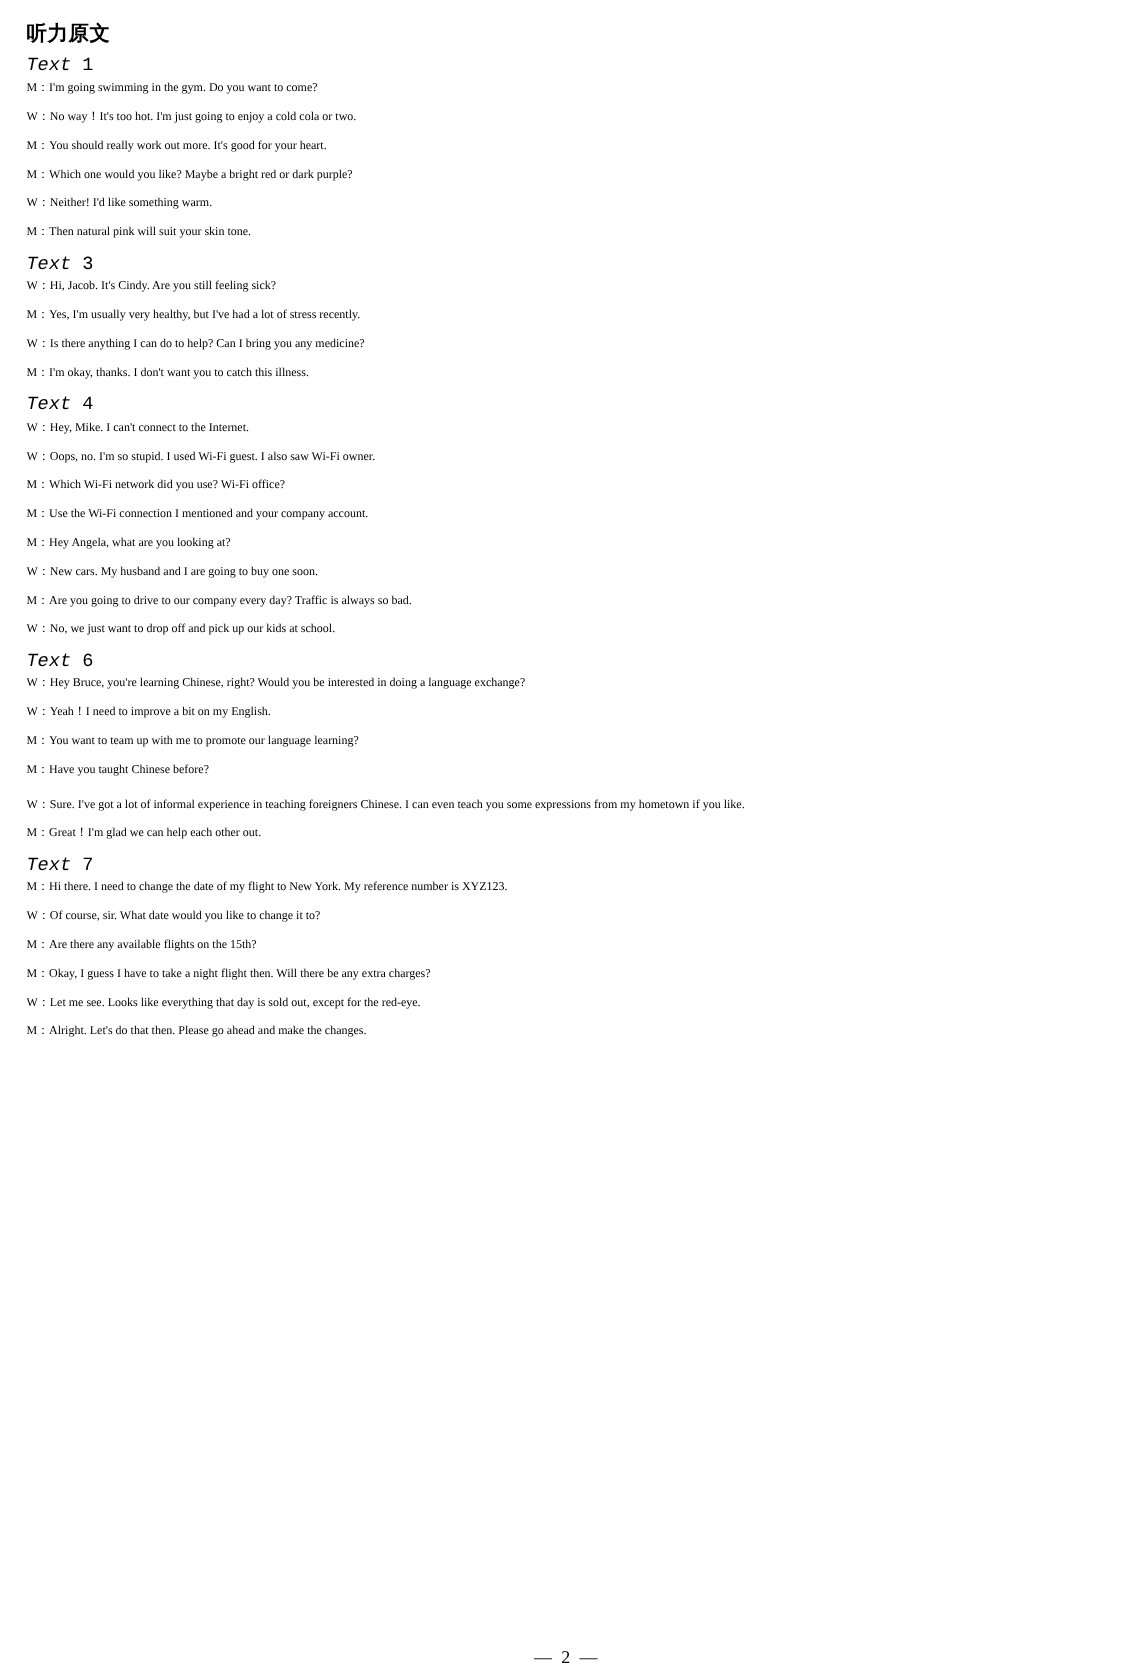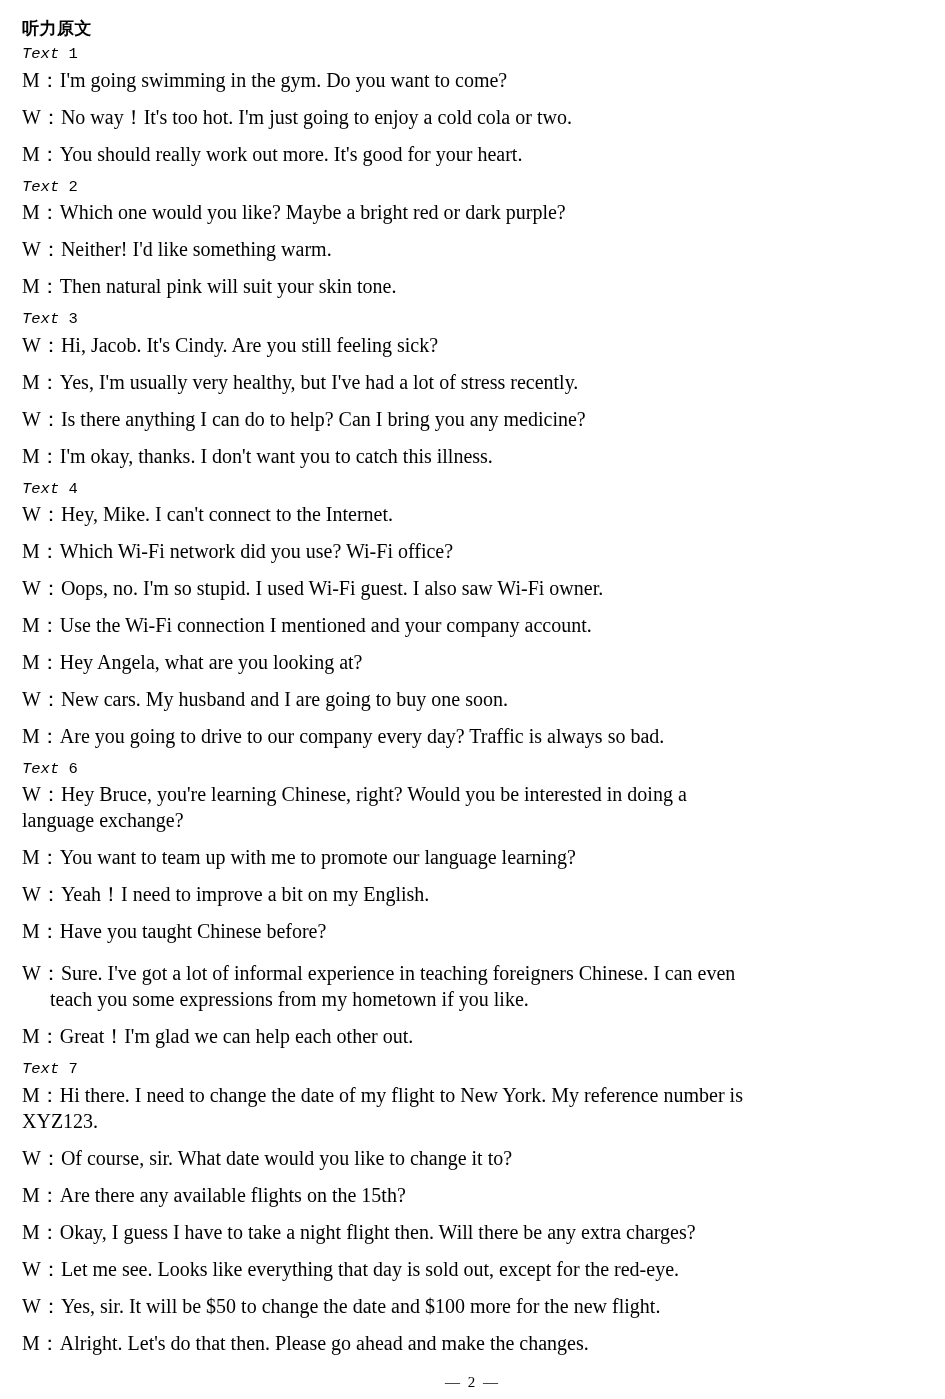--- a/index.html
+++ b/index.html
@@ -33,21 +33,21 @@
     font-style: italic;
     font-size: 15.5px;
     margin: 7px 0 2px 0;
     line-height: 1.25;
     font-family: Liberation Mono, monospace;
   }
   .text-label .num {
     font-style: normal;
   }
   .line {
-    font-size: 20px;
+    font-size: 10px;
     line-height: 1.3;
     margin: 0 0 11px 0;
     text-indent: 0;
     padding-left: 0;
   }
   .page-number {
     position: absolute;
     bottom: 8px;
     left: 0;
     width: 945px;
@@ -64,55 +64,54 @@
 
   <h1 class="doc-title">听力原文</h1>
 
   <div class="body-block">
 
     <div class="text-label"><span>Text</span> <span class="num">1</span></div>
     <p class="line">M：I'm going swimming in the gym.  Do you want to come?</p>
     <p class="line">W：No way！It's too hot.  I'm just going to enjoy a cold cola or two.</p>
     <p class="line">M：You should really work out more.  It's good for your heart.</p>
 
-    <div class="text-label"><span>Text</span> <span class="num">2</span></div>
     <p class="line">M：Which one would you like? Maybe a bright red or dark purple?</p>
     <p class="line">W：Neither! I'd like something warm.</p>
     <p class="line">M：Then natural pink will suit your skin tone.</p>
 
     <div class="text-label"><span>Text</span> <span class="num">3</span></div>
     <p class="line">W：Hi, Jacob.  It's Cindy.  Are you still feeling sick?</p>
     <p class="line">M：Yes, I'm usually very healthy, but I've had a lot of stress recently.</p>
     <p class="line">W：Is there anything I can do to help? Can I bring you any medicine?</p>
     <p class="line">M：I'm okay, thanks.  I don't want you to catch this illness.</p>
 
     <div class="text-label"><span>Text</span> <span class="num">4</span></div>
     <p class="line">W：Hey, Mike.  I can't connect to the Internet.</p>
+    <p class="line">W：Oops, no.  I'm so stupid.  I used Wi-Fi guest.  I also saw Wi-Fi owner.</p>
     <p class="line">M：Which Wi-Fi network did you use? Wi-Fi office?</p>
-    <p class="line">W：Oops, no.  I'm so stupid.  I used Wi-Fi guest.  I also saw Wi-Fi owner.</p>
     <p class="line">M：Use the Wi-Fi connection I mentioned and your company account.</p>
 
     <p class="line">M：Hey Angela, what are you looking at?</p>
     <p class="line">W：New cars.  My husband and I are going to buy one soon.</p>
     <p class="line">M：Are you going to drive to our company every day? Traffic is always so bad.</p>
+    <p class="line">W：No, we just want to drop off and pick up our kids at school.</p>
 
     <div class="text-label"><span>Text</span> <span class="num">6</span></div>
     <p class="line">W：Hey Bruce, you're learning Chinese, right? Would you be interested in doing a language exchange?</p>
+    <p class="line">W：Yeah！I need to improve a bit on my English.</p>
     <p class="line">M：You want to team up with me to promote our language learning?</p>
-    <p class="line">W：Yeah！I need to improve a bit on my English.</p>
     <p class="line">M：Have you taught Chinese before?</p>
     <p class="line hang" style="padding-left:28px; text-indent:-28px;margin-top:16px;">W：Sure.  I've got a lot of informal experience in teaching foreigners Chinese.  I can even teach you some expressions from my hometown if you like.</p>
     <p class="line">M：Great！I'm glad we can help each other out.</p>
 
     <div class="text-label"><span>Text</span> <span class="num">7</span></div>
     <p class="line">M：Hi there.  I need to change the date of my flight to New York.  My reference number is XYZ123.</p>
     <p class="line">W：Of course, sir.  What date would you like to change it to?</p>
     <p class="line">M：Are there any available flights on the 15th?</p>
     <p class="line">M：Okay, I guess I have to take a night flight then.  Will there be any extra charges?</p>
     <p class="line">W：Let me see.  Looks like everything that day is sold out, except for the red-eye.</p>
-    <p class="line">W：Yes, sir.  It will be  $50 to change the date and  $100 more for the new flight.</p>
     <p class="line">M：Alright.  Let's do that then.  Please go ahead and make the changes.</p>
 
   </div>
 
   <div class="page-number">— 2 —</div>
 
 </div>
 
 </body></html>

